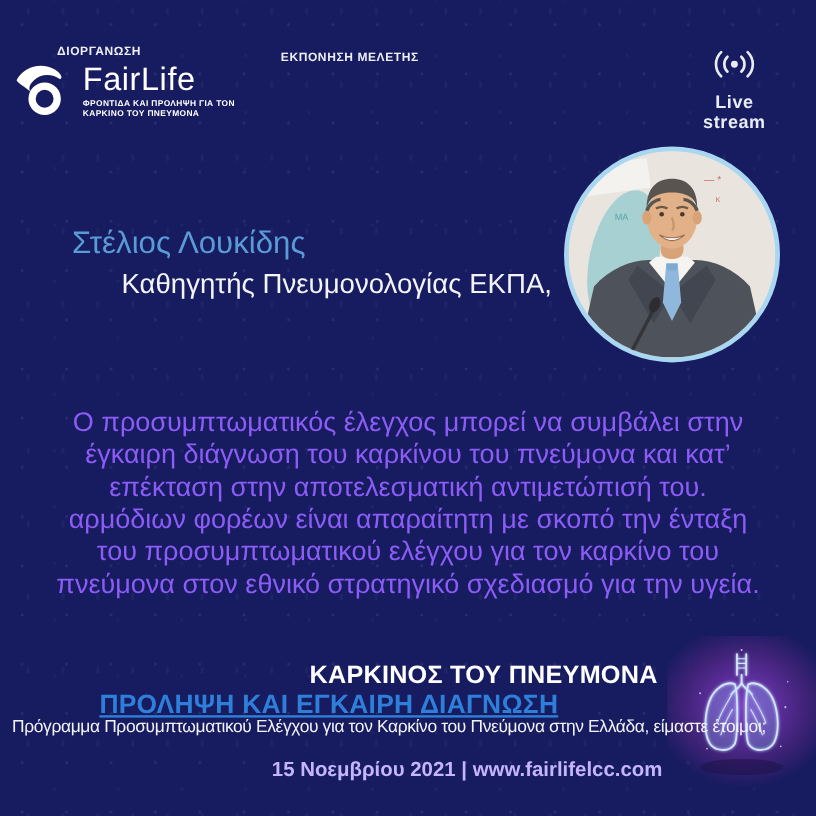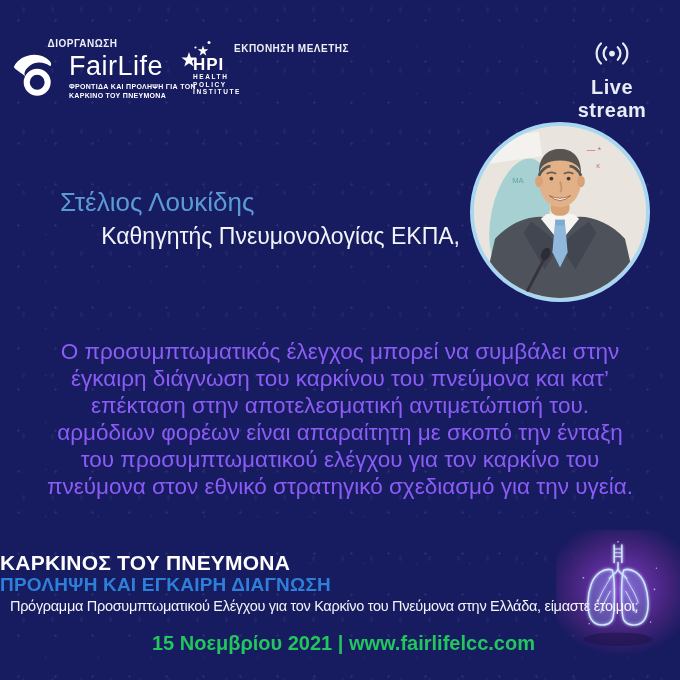--- a/index.html
+++ b/index.html
@@ -23,33 +23,33 @@
   .org-label{top:38px;left:12px;width:141px;text-align:center;font-size:10px;font-weight:bold;letter-spacing:.5px;color:#edeff7;}
   .study-label{top:43px;left:206px;font-size:10px;font-weight:bold;letter-spacing:.5px;color:#edeff7;padding-left:28px;}
   .fairlife{top:53px;left:13px;display:flex;align-items:flex-start;}
   .fairlife-text{margin-left:6px;}
   .fairlife-name{font-size:27px;font-weight:500;color:#fff;line-height:27px;letter-spacing:.5px;}
   .fairlife-tag{font-size:7px;font-weight:bold;line-height:9px;letter-spacing:.3px;color:#fff;margin-top:2px;}
   .hpi{top:38px;left:178px;width:60px;color:#fff;}
   .hpi-abbr{font-size:17px;font-weight:bold;letter-spacing:1px;margin:-4px 0 0 15px;line-height:17px;}
   .hpi-lines{font-size:6.5px;font-weight:bold;letter-spacing:1.6px;line-height:7.5px;margin-left:15px;}
   .livestream{top:40px;right:26px;width:84px;text-align:center;color:#e8ecf6;}
-  .livestream-label{font-size:20px;font-weight:bold;margin-top:5px;letter-spacing:.5px;}
+  .livestream-label{font-size:15px;font-weight:bold;margin-top:5px;letter-spacing:.5px;}
   
   .speaker-name{top:187px;left:60px;width:400px;font-size:26px;color:#5b9bd5;}
   .speaker-title{top:221px;left:60px;width:400px;text-align:right;font-size:23px;line-height:30px;color:#f2f4f9;}
   .photo{top:122px;left:470px;width:180px;height:180px;border-radius:50%;
     border:4px solid #a9d7f2;box-sizing:border-box;overflow:hidden;background:#e9e5de;}
   
   .quote{top:338px;left:20px;width:640px;text-align:center;font-size:22.5px;line-height:27px;color:#8b5cf6;}
   
-  .f-title{top:551px;left:0;width:548px;text-align:left;font-size:21px;font-weight:bold;color:#fdfdfe;letter-spacing:.2px;}
-  .f-sub{top:574px;left:0;width:548px;text-align:left;font-size:19px;font-weight:bold;color:#2e7fd9;letter-spacing:.2px;}
+  .f-title{top:551px;left:0;width:548px;text-align:right;font-size:21px;font-weight:bold;color:#fdfdfe;letter-spacing:.2px;}
+  .f-sub{top:574px;left:0;width:548px;text-align:center;font-size:22px;font-weight:bold;color:#2e7fd9;letter-spacing:.2px;text-decoration:underline;}
   .f-program{top:598px;left:10px;width:552px;text-align:center;font-size:14.5px;letter-spacing:-.3px;white-space:nowrap;color:#f2f3f8;}
-  .f-date{top:632px;left:152px;width:400px;font-size:20px;font-weight:bold;color:#22c55e;}
+  .f-date{top:632px;left:152px;width:400px;text-align:right;font-size:17px;font-weight:bold;color:#c4b5fd;}
   .lungs-wrap{top:530px;left:556px;width:124px;height:132px;
     background:radial-gradient(ellipse 62% 52% at 52% 44%,
       #7b43c4 0%, #5a2d99 38%, #3e2276 68%, rgba(23,27,95,0) 100%);}
   .lungs-wrap svg{position:absolute;left:14px;top:8px;}
 </style>
 </head>
 <body>
 
 <div id="canvas">
 
@@ -66,40 +66,20 @@
       <div class="fairlife-name">FairLife</div>
       <div class="fairlife-tag">
         <div>ΦΡΟΝΤΙΔΑ ΚΑΙ ΠΡΟΛΗΨΗ ΓΙΑ ΤΟΝ</div>
         <div>ΚΑΡΚΙΝΟ ΤΟΥ ΠΝΕΥΜΟΝΑ</div>
       </div>
     </span>
   </div>
 
   <div class="abs study-label">ΕΚΠΟΝΗΣΗ ΜΕΛΕΤΗΣ</div>
 
-  <div class="abs hpi">
-    <span style="position:absolute;left:0;top:0;">
-      <svg width="34" height="32" viewBox="0 0 34 32">
-        <g fill="#ffffff">
-          <path d="M11,14 L12.9,19.4 18.6,19.5 14,23 15.7,28.5 11,25.2 6.3,28.5 8,23 3.4,19.5 9.1,19.4 Z"></path>
-          <path d="M25,7.4 L26.3,11.2 30.3,11.3 27.1,13.7 28.3,17.5 25,15.2 21.7,17.5 22.9,13.7 19.7,11.3 23.7,11.2 Z"></path>
-          <circle cx="31" cy="4.5" r="1.5"></circle>
-          <circle cx="17.5" cy="9.5" r="1.1"></circle>
-        </g>
-      </svg>
-    </span>
-    <div style="padding-top:22px;">
-      <div class="hpi-abbr">HPI</div>
-      <div class="hpi-lines">
-        <div>HEALTH</div>
-        <div>POLICY</div>
-        <div>INSTITUTE</div>
-      </div>
-    </div>
-  </div>
 
   <div class="abs livestream">
     <span>
       <svg width="46" height="27" viewBox="0 0 48 28" fill="none" stroke="#e8ecf6" stroke-width="2.3" stroke-linecap="round">
         <circle cx="24" cy="14" r="3" fill="#e8ecf6" stroke="none"></circle>
         <path d="M18,7.5 A9,9 0 0 0 18,20.5"></path>
         <path d="M30,7.5 A9,9 0 0 1 30,20.5"></path>
         <path d="M12.5,3.5 A14.5,14.5 0 0 0 12.5,24.5"></path>
         <path d="M35.5,3.5 A14.5,14.5 0 0 1 35.5,24.5"></path>
       </svg>

